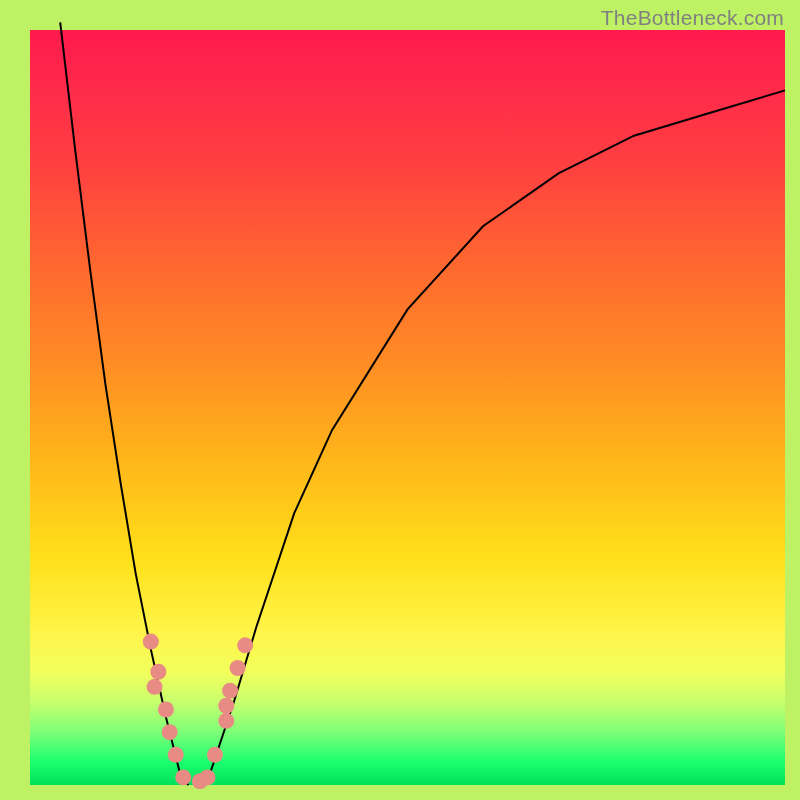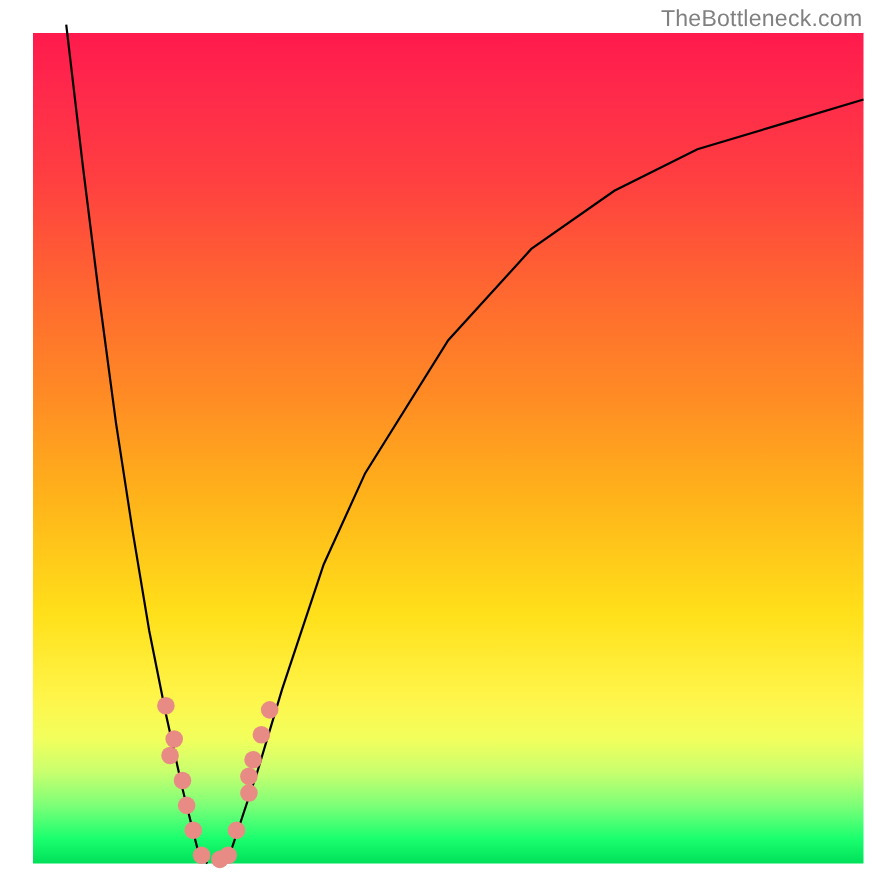--- a/index.html
+++ b/index.html
@@ -8,21 +8,21 @@
     width: 800px;
     height: 800px;
     overflow: hidden;
     background: #000;
     font-family: Arial, Helvetica, sans-serif;
   }
   .stage {
     position: relative;
     width: 800px;
     height: 800px;
-    background: #ffffff;
+    background: #bef264;
   }
   .plot {
     position: absolute;
     left: 30px;
     top: 30px;
     width: 755px;
     height: 755px;
     
     background: linear-gradient(
       to bottom,

